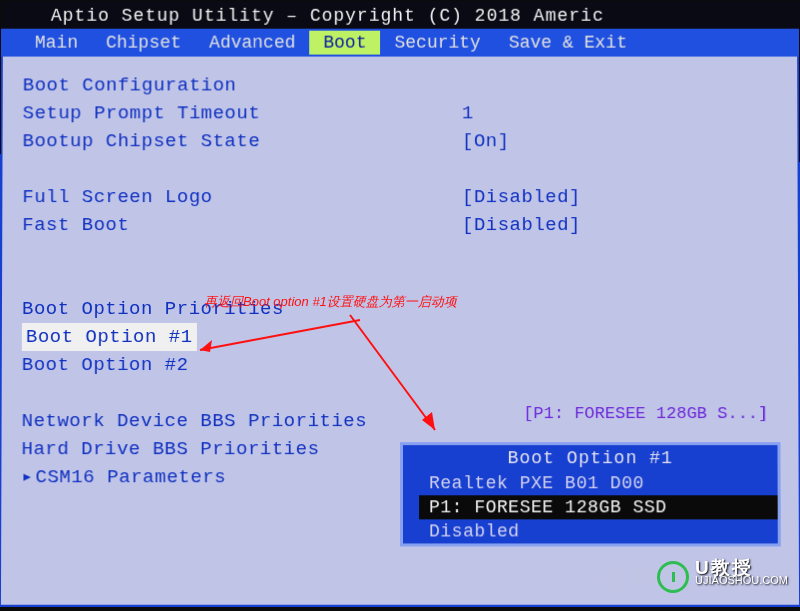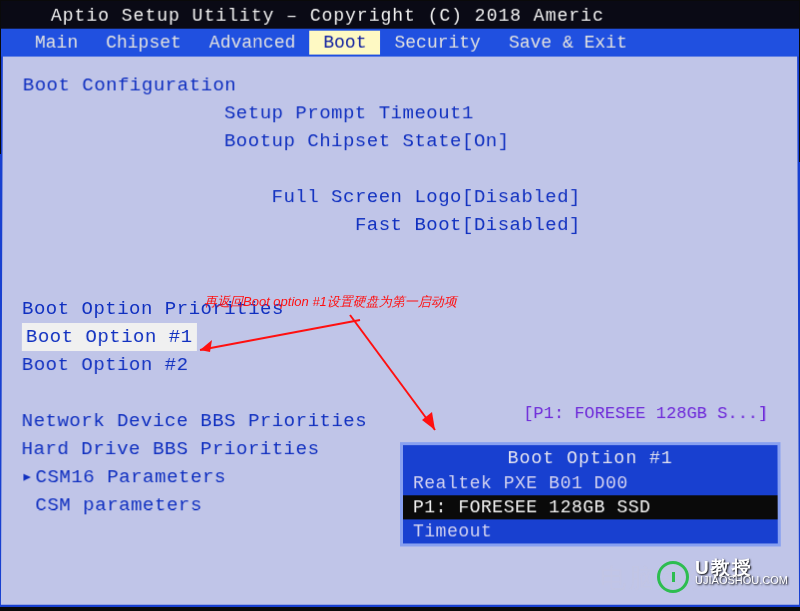--- a/index.html
+++ b/index.html
@@ -36,21 +36,21 @@
   align-items: center;
   padding-left: 20px;
   font-size: 18px;
 }
 .menu-item {
   color: #e0e0e0;
   padding: 2px 14px;
   cursor: pointer;
 }
 .menu-item.active {
-  background: #fef9c3;
+  background: #bef264;
   color: #1020a0;
   padding: 2px 14px;
   text-align: right;
 }
 .content-area {
   background: #c0c5e8;
   height: 550px;
   border: 2px solid #1840d0;
   border-top: none;
   padding: 15px 20px;
@@ -58,21 +58,20 @@
 }
 .config-line {
   color: #1030c0;
   font-size: 19px;
   line-height: 28px;
   display: flex;
   letter-spacing: 0.5px;
 }
 .config-label {
   width: 440px;
-  text-align: right;
 }
 .config-value {
   color: #1030c0;
 }
 .section-gap {
   height: 28px;
 }
 .selected-line {
   background: #f0f0f0;
   color: #1030c0;
@@ -105,20 +104,21 @@
   text-align: center;
   font-size: 18px;
   padding: 3px 0;
   letter-spacing: 1px;
 }
 .popup-option {
   color: #d0d0f0;
   font-size: 18px;
   padding: 2px 10px;
   letter-spacing: 0.5px;
+  margin-left: 16px;
 }
 .popup-option.selected {
   background: #0a0a0a;
   color: #f0f0f0;
 }
 .annotation {
   position: absolute;
   color: #ff1010;
   font-size: 13px;
   font-family: "Microsoft YaHei", sans-serif;
@@ -248,28 +248,27 @@
     </div>
     <div class="config-line">
       <span>Hard Drive BBS Priorities</span>
     </div>
     <div class="config-line">
       <span class="submenu-marker">▸</span>
         <span>CSM16 Parameters</span>
     </div>
     <div class="config-line">
       <span style="width:14px;display:inline-block"></span>
-        <span>CSM parameters</span>
     </div>
 
     <div class="popup">
       <div class="popup-title">Boot Option #1</div>
       <div class="popup-option">Realtek PXE B01 D00</div>
       <div class="popup-option selected">P1: FORESEE 128GB SSD</div>
-      <div class="popup-option">Timeout</div>
+      <div class="popup-option">Disabled</div>
     </div>
 
   </div>
 </div>
 
 <div class="annotation">再返回Boot option #1设置硬盘为第一启动项</div>
 
 <svg class="arrow1" width="180" height="50">
   <line x1="170" y1="2" x2="10" y2="32" stroke="#ff1010" stroke-width="2"></line>
   <polygon points="10,32 22,22 20,34" fill="#ff1010"></polygon>

